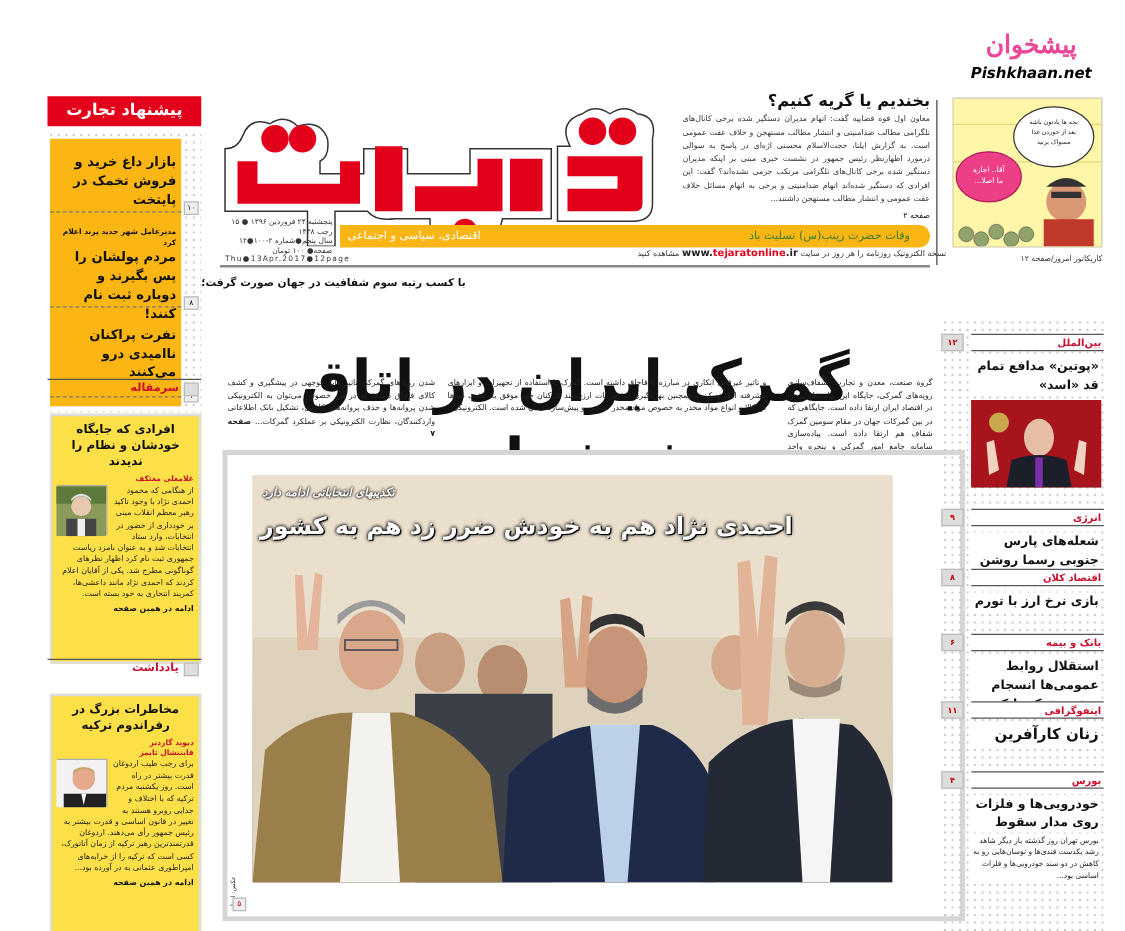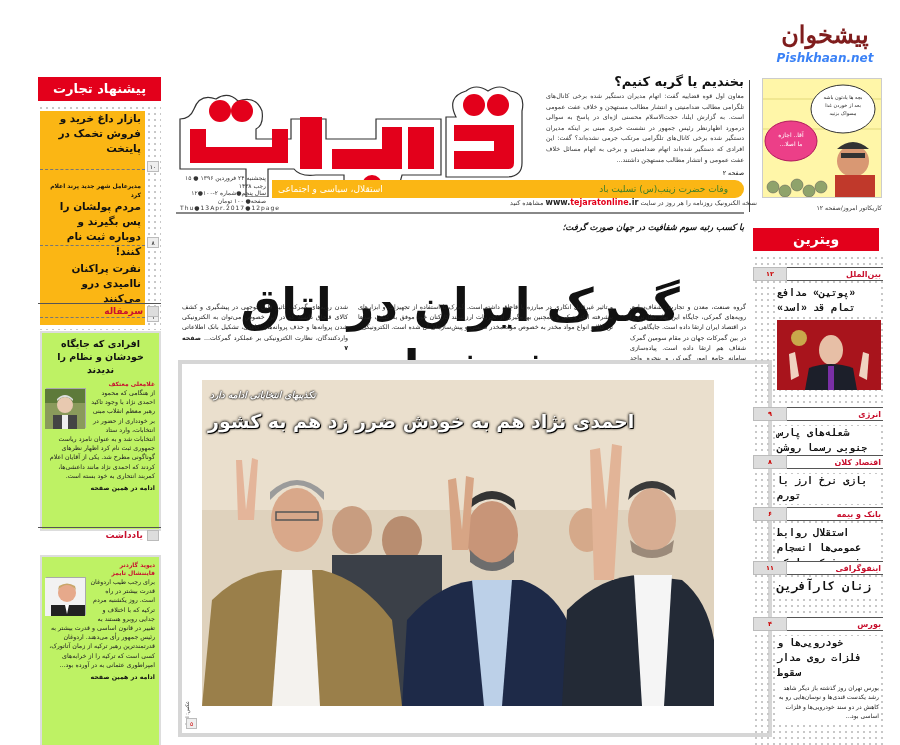--- a/index.html
+++ b/index.html
@@ -14,21 +14,21 @@
   #suggest-head { left: 0; top: 0; width: 123px; height: 24px; font-size: 13px; line-height: 24px; }
   #suggest-box { left: 0; top: 28px; width: 123px; height: 225px; }
   #suggest-box .ybox { position: absolute; right: 16px; top: 6px; width: 105px; height: 214px; background: #fbb614; }
   .sug-item { position: absolute; right: 4px; left: 4px; text-align: right; font-weight: bold; font-size: 10.5px; line-height: 15px; }
   .sug-kicker { font-size: 6px; line-height: 9px; font-weight: bold; }
   .pg-chip { position: absolute; right: 2px; width: 12px; height: 11px; border: 1px solid #bbb; background: #eee; font-size: 6px; text-align: center; line-height: 9px; }
   .dash-line { position: absolute; right: 16px; width: 105px; border-top: 1px dashed #777; }
 
   .col-section-head { font-size: 9px; color: #c8102e; font-weight: bold; text-align: right; padding-right: 18px; height: 28px; line-height: 14px; border-top: 1px solid #555; position: relative; }
   .col-section-head .sq { position: absolute; right: 2px; top: 2px; width: 12px; height: 11px; background: #ddd; border: 1px solid #bbb; }
-  .opinion-card { border: 2px solid #ddd; background: #bef264; padding: 4px; text-align: right; }
+  .opinion-card { border: 2px solid #ddd; background: #fde047; padding: 4px; text-align: right; }
   .opinion-title { font-weight: bold; font-size: 9.5px; line-height: 13px; text-align: center; margin-bottom: 4px; }
   .opinion-author { color: #c8102e; font-size: 6px; line-height: 8px; font-weight: bold; }
   .opinion-photo { float: left; width: 40px; height: 40px; margin: 0 4px 2px 0; border: 1px solid #aaa; }
   .opinion-body { font-size: 6.3px; line-height: 9.2px; color: #222; }
   .cont { font-size: 6.3px; font-weight: bold; margin-top: 4px; }
 
   
   #masthead { left: 176px; top: 77px; width: 370px; height: 120px; }
   #logo-svg { position: absolute; left: 0; top: 0; }
   #date-block { position: absolute; left: 4px; top: 97px; font-size: 6px; line-height: 7.6px; color: #333; text-align: right; width: 86px; }
@@ -43,27 +43,27 @@
 
   
   #laugh { left: 546px; top: 74px; width: 198px; }
   #laugh-title { font-weight: bold; font-size: 13px; text-align: right; }
   #laugh-body { font-size: 6.3px; line-height: 10.6px; color: #333; text-align: justify; margin-top: 2px; }
   #laugh-page { font-size: 6.3px; margin-top: 4px; }
   #laugh-divider { left: 749px; top: 80px; height: 132px; border-left: 1px solid #444; }
 
   
   #pishkhan { left: 770px; top: 18px; width: 110px; text-align: center; }
-  #pishkhan-fa { color: #7f1d1d; font-size: 24px; font-weight: bold; line-height: 34px; font-family: "DejaVu Serif", serif; }
-  #pishkhan-en { color: #3b82f6; font-size: 12px; font-weight: bold; font-style: italic; direction: ltr; line-height: 12px; }
+  #pishkhan-fa { color: #ec4899; font-size: 20px; font-weight: bold; line-height: 34px; font-family: "DejaVu Serif", serif; }
+  #pishkhan-en { color: #000000; font-size: 12px; font-weight: bold; font-style: italic; direction: ltr; line-height: 12px; }
   #cartoon { left: 762px; top: 78px; width: 120px; height: 120px; background: #fff4a0; border: 1px solid #ccc; overflow: hidden; }
   #cartoon-caption { left: 762px; top: 204px; width: 120px; font-size: 6.2px; color: #333; text-align: right; }
 
   
-  #kicker { left: 176px; top: 222px; width: 568px; text-align: right; font-size: 8.5px; font-weight: bold; font-style: italic; }
+  #kicker { left: 161px; top: 222px; width: 568px; text-align: left; font-size: 8.5px; font-weight: bold; }
   #headline { left: 176px; top: 238px; width: 568px; text-align: center; font-size: 46px; font-weight: 900; line-height: 62px; letter-spacing: -1px; font-family: "DejaVu Sans", sans-serif; margin-top: 36px; }
   .lead-col { top: 302px; font-size: 6.3px; line-height: 10.2px; color: #222; text-align: justify; }
   #lead-1 { left: 630px; width: 116px; }
   #lead-2 { left: 358px; width: 255px; }
   #lead-3 { left: 182px; width: 166px; }
   #lead-3 .pg { font-weight: bold; }
 
   
   #photo-frame { left: 178px; top: 360px; width: 594px; height: 377px; background: #fff; border: 4px solid #d6d6d6; }
   #photo { position: absolute; left: 20px; top: 16px; width: 512px; height: 326px; overflow: hidden; background: linear-gradient(180deg, #e7d9c4 0%, #d6c7b0 30%, #b9a994 60%, #8b7e70 100%); }
@@ -72,33 +72,33 @@
   #photo-credit { position: absolute; left: 2px; bottom: 8px; font-size: 5px; color: #333; writing-mode: vertical-rl; transform: rotate(180deg); }
   #photo-page { position: absolute; left: 4px; bottom: 4px; width: 11px; height: 11px; border: 1px solid #bbb; background: #eee; font-size: 6px; text-align: center; line-height: 9px; color: #c00; }
 
   
   #vitrin { left: 753px; top: 228px; width: 130px; height: 517px; }
   #vitrin-head { position: absolute; left: 0; top: 0; width: 126px; height: 23px; font-size: 14px; line-height: 23px; letter-spacing: 3px; }
   #vitrin-body { position: absolute; left: 0; top: 27px; width: 130px; height: 490px; }
   .v-sec { position: absolute; left: 0; width: 130px; }
   .v-head { position: relative; height: 14px; border-top: 1px solid #555; border-bottom: 1px solid #555; background: #fff; margin-left: 24px; }
   .v-head .lbl { position: absolute; right: 2px; top: 0; font-size: 8px; line-height: 13px; color: #c8102e; font-weight: bold; }
-  .v-head .num { position: absolute; left: -24px; top: -1px; width: 34px; height: 14px; background: #ddd; border: 1px solid #bbb; font-size: 6.5px; text-align: center; line-height: 12px; color: #c00; font-weight: bold; }
-  .v-title { margin: 5px 4px 0 24px; background: #fff; text-align: left; font-weight: bold; font-size: 10px; line-height: 15px; font-family: Liberation Mono, monospace; }
+  .v-head .num { position: absolute; left: -24px; top: -1px; width: 18px; height: 14px; background: #ddd; border: 1px solid #bbb; font-size: 6.5px; text-align: center; line-height: 12px; color: #c00; font-weight: bold; }
+  .v-title { margin: 5px 4px 0 24px; background: #fff; text-align: right; font-weight: bold; font-size: 10px; line-height: 15px; }
   .v-body { margin: 2px 4px 0 24px; background: #fff; font-size: 6px; line-height: 9.4px; text-align: right; color: #222; }
   #putin-photo { margin: 4px 2px 0 24px; height: 70px; background: linear-gradient(180deg, #b3151d 0%, #a21219 60%, #6b0c10 100%); position: relative; overflow: hidden; }
 </style>
 </head>
 <body>
 
 <div id="left-col" class="abs">
   <div id="suggest-head" class="abs red-bar">پیشنهاد تجارت</div>
   <div id="suggest-box" class="abs dots">
     <div class="ybox">
-      <div class="sug-item" style="top:0;text-align:right;">
+      <div class="sug-item" style="top:12px;text-align:right;">
         <div>بازار داغ خرید و فروش تخمک در پایتخت</div>
       </div>
       <div class="sug-item" style="top:70px;">
         <div class="sug-kicker">مدیرعامل شهر جدید پرند اعلام کرد</div>
         <div>مردم پولشان را پس بگیرند و دوباره ثبت نام کنند!</div>
       </div>
       <div class="sug-item" style="top:150px;">
         <div>نفرت پراکنان ناامیدی درو می‌کنند</div>
       </div>
     </div>
@@ -132,20 +132,21 @@
       <div class="cont">ادامه در همین صفحه</div>
     </div>
   </div>
 
   <div class="abs" style="left:0; top:450px; width:123px;">
     <div class="col-section-head">
       <span>یادداشت</span>
       <span class="sq"></span>
     </div>
     <div class="opinion-card" style="height:198px; margin-left:2px;">
+      <div class="opinion-title">مخاطرات بزرگ در رفراندوم ترکیه</div>
       <div class="opinion-author">دیوید گاردنر</div>
       <div class="opinion-author">فایننشال تایمز</div>
       <div class="opinion-photo" style="height:38px;">
         <svg width="40" height="38" viewBox="0 0 40 38">
             <rect width="40" height="38" fill="#f2f2f2"></rect>
             <circle cx="22" cy="15" r="9" fill="#e6a98b"></circle>
             <path d="M13 12 Q22 2 31 12 L30 8 Q22 3 14 8Z" fill="#c9a66b"></path>
             <rect x="6" y="27" width="34" height="11" fill="#222"></rect>
             <polygon points="20,27 24,27 22,36" fill="#fff"></polygon>
           </svg>
@@ -172,21 +173,21 @@
     <path d="M278 48 L338 48 L338 86 Q338 92 332 92 L278 92 L278 74 L318 74 L318 64 L278 64Z" fill="#e3001b"></path>
   </svg>
   <div id="date-block">
     <div>پنجشنبه ۲۴ فروردین ۱۳۹۶ ● ۱۵ رجب ۱۴۳۸</div>
     <div>سال پنجم●شماره ۲-۱۰۰●۱۲ صفحه● ۱۰۰ تومان</div>
     <div class="en">Thu●13Apr.2017●12page</div>
   </div>
 </div>
 
 <div id="yellow-strip" class="abs">
-  <span id="tagline">استقلال، سیاسی و اجتماعی</span>
+  <span id="tagline">اقتصادی، سیاسی و اجتماعی</span>
   <span id="condolence">وفات حضرت زینب(س) تسلیت باد</span>
 </div>
 <div id="site-line" class="abs">
   <span>نسخه الکترونیک روزنامه را هر روز در سایت</span>
   <span class="url"><span>www.</span><b>tejaratonline</b><span>.ir</span></span>
   <span>مشاهده کنید</span>
 </div>
 <div id="rule-top" class="abs"></div>
 
 <div id="laugh" class="abs">
@@ -270,21 +271,20 @@
       <path d="M392 200 L388 70 L398 68 L404 130 L410 64 L420 66 L412 200Z" fill="#e2b497"></path>
     </svg>
     <div id="photo-kicker">تکذیبهای انتخاباتی ادامه دارد</div>
     <div id="photo-headline">احمدی نژاد هم به خودش ضرر زد هم به کشور</div>
   </div>
   <div id="photo-credit">عکس: ایرنا</div>
   <div id="photo-page">۵</div>
 </div>
 
 <div id="vitrin" class="abs">
-  <div id="vitrin-head" class="red-bar">ویترین</div>
   <div id="vitrin-body" class="dots">
 
     <div class="v-sec" style="top:12px;">
       <div class="v-head">
           <span class="lbl">بین‌الملل</span>
           <span class="num">۱۲</span>
         </div>
       <div class="v-title">«پوتین» مدافع تمام قد «اسد»</div>
       <div id="putin-photo">
         <svg width="106" height="70" viewBox="0 0 106 70">

